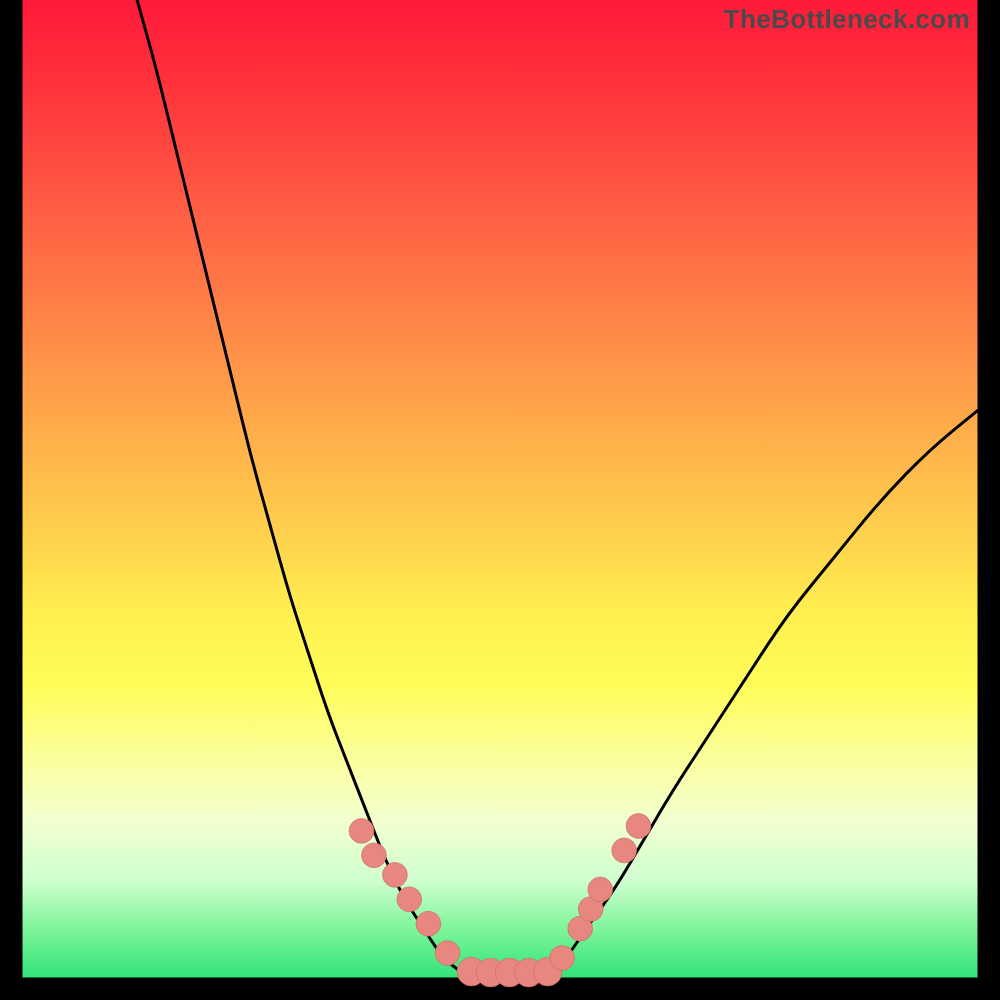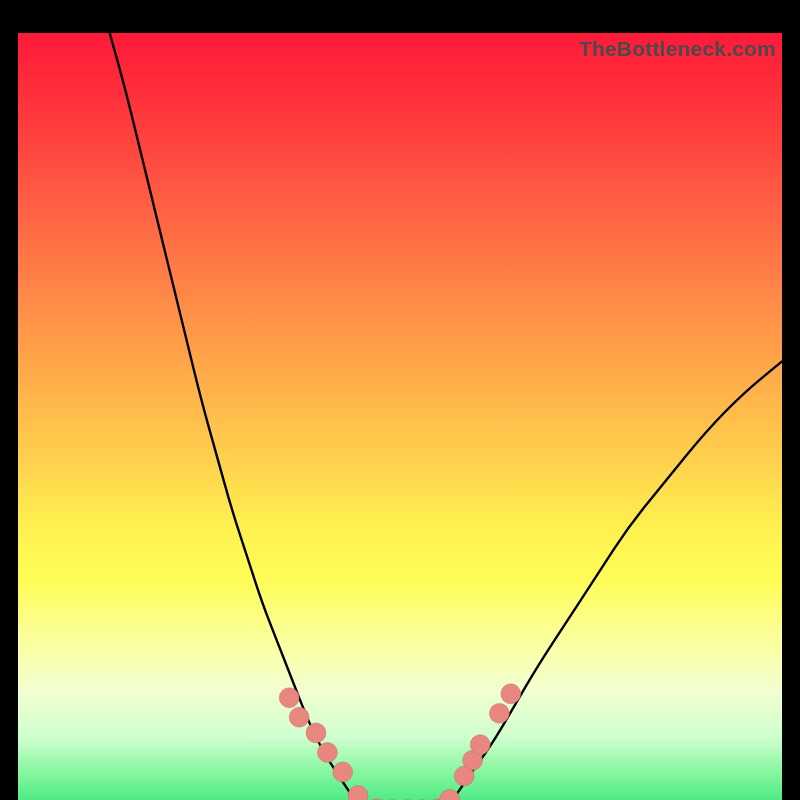--- a/index.html
+++ b/index.html
@@ -10,21 +10,20 @@
     background: #000;
     overflow: hidden;
   }
   .frame {
     position: absolute;
     left: 18px;
     top: 0;
     width: 764px;
     height: 670px;
     background: #000;
-    margin-top: 33px;
   }
   .plot-area {
     position: absolute;
     left: 0;
     top: 0;
     width: 764px;
     height: 782px;
     background: linear-gradient(to bottom,
       #ff1a3a 0%,
       #ff2a3a 6%,

